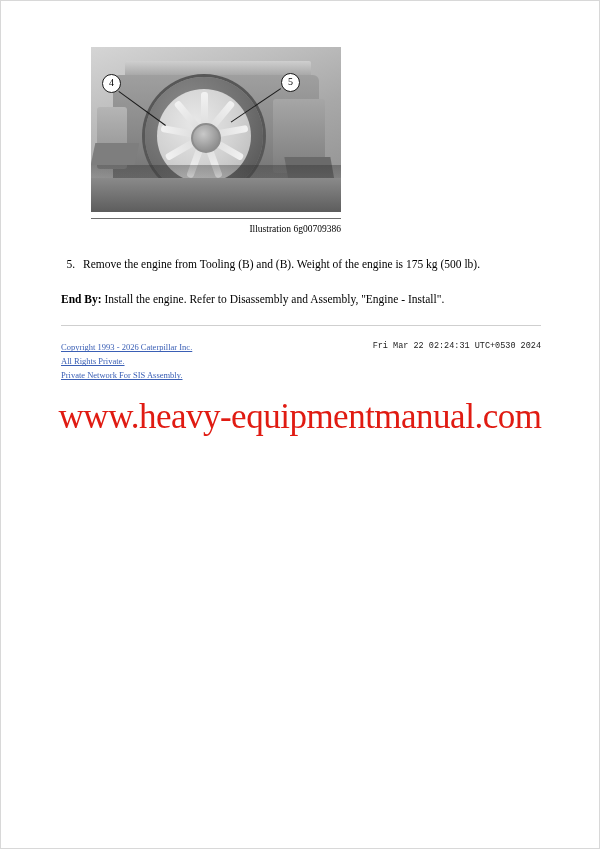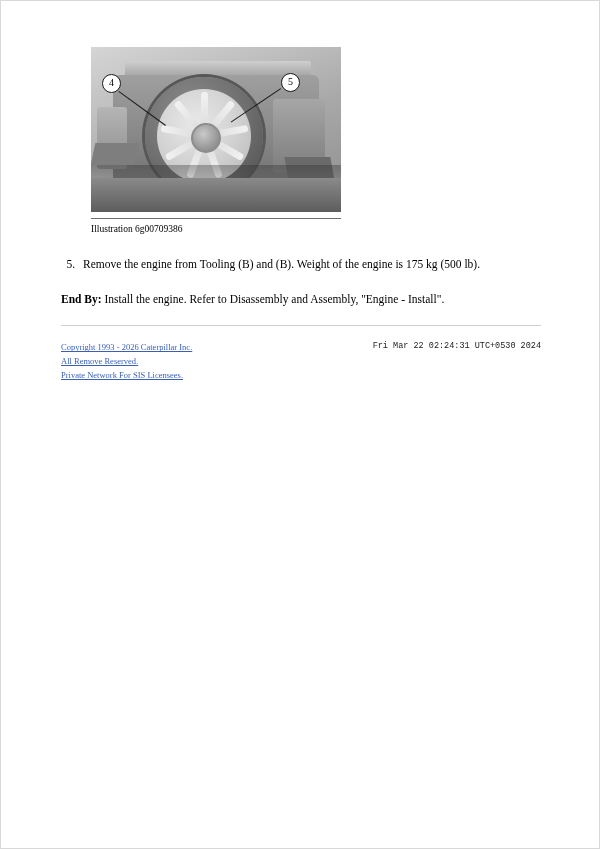--- a/index.html
+++ b/index.html
@@ -191,21 +191,21 @@
 
   .fig-rule {
     width: 250px;
     height: 0;
     border-top: 1px solid #6d6d6d;
     margin-top: 6px;
   }
   .fig-caption {
     width: 250px;
     display: flex;
-    justify-content: flex-start;
+    justify-content: flex-end;
     font-size: 9.5px;
     padding-top: 5px;
     color: #000000;
   }
 
   
   .step {
     display: flex;
     margin-top: 22px;
     font-size: 11.5px;
@@ -329,21 +329,22 @@
 
     <div class="endby">
       <b>End By:</b><span> Install the engine. Refer to Disassembly and Assembly, "Engine - Install".</span>
     </div>
 
     <div class="divider"></div>
 
     <div class="footer">
       <div class="footer-left">
         <div>Copyright 1993 - 2026 Caterpillar Inc.</div>
-        <div>All Remove Reserved.</div>
-        <div>Private Network For SIS Licensees.</div>
+        <div>All Rights Private.</div>
+        <div>Private Network For SIS Assembly.</div>
       </div>
       <div class="footer-right">Fri Mar 22 02:24:31 UTC+0530 2024</div>
     </div>
 
   </div>
 
+  <div class="watermark">www.heavy-equipmentmanual.com</div>
 </div>
 
 </body></html>

